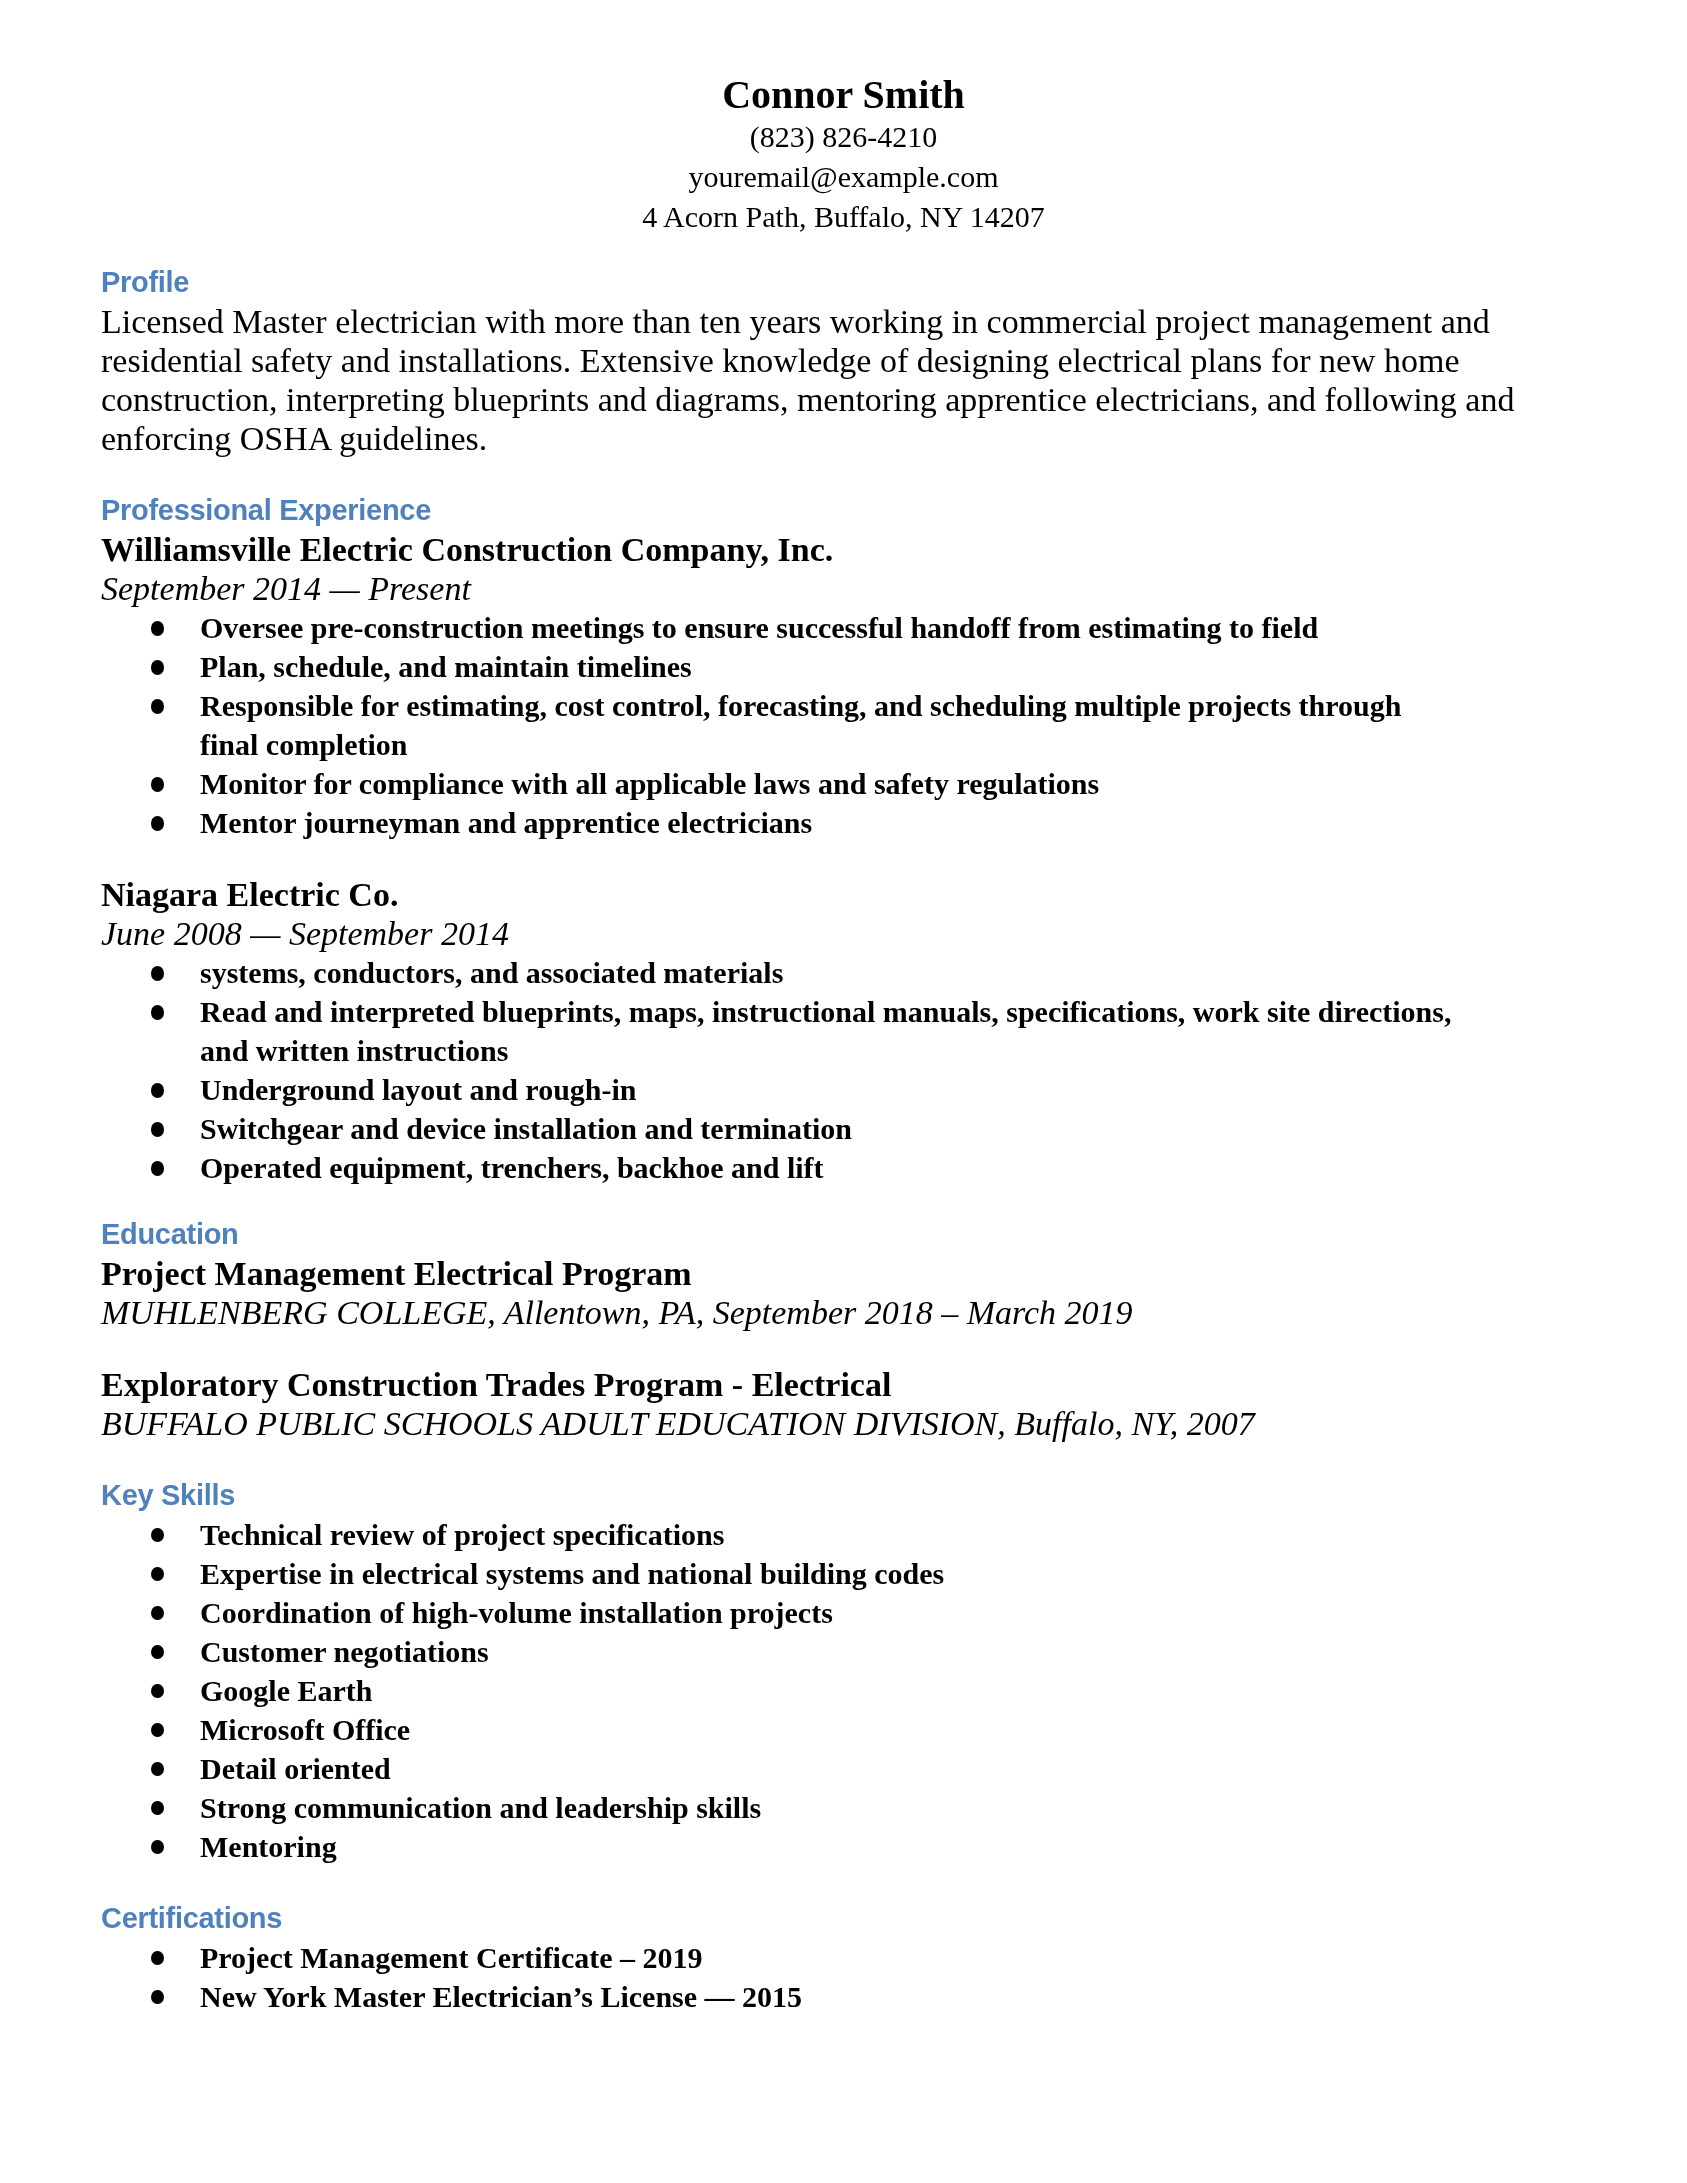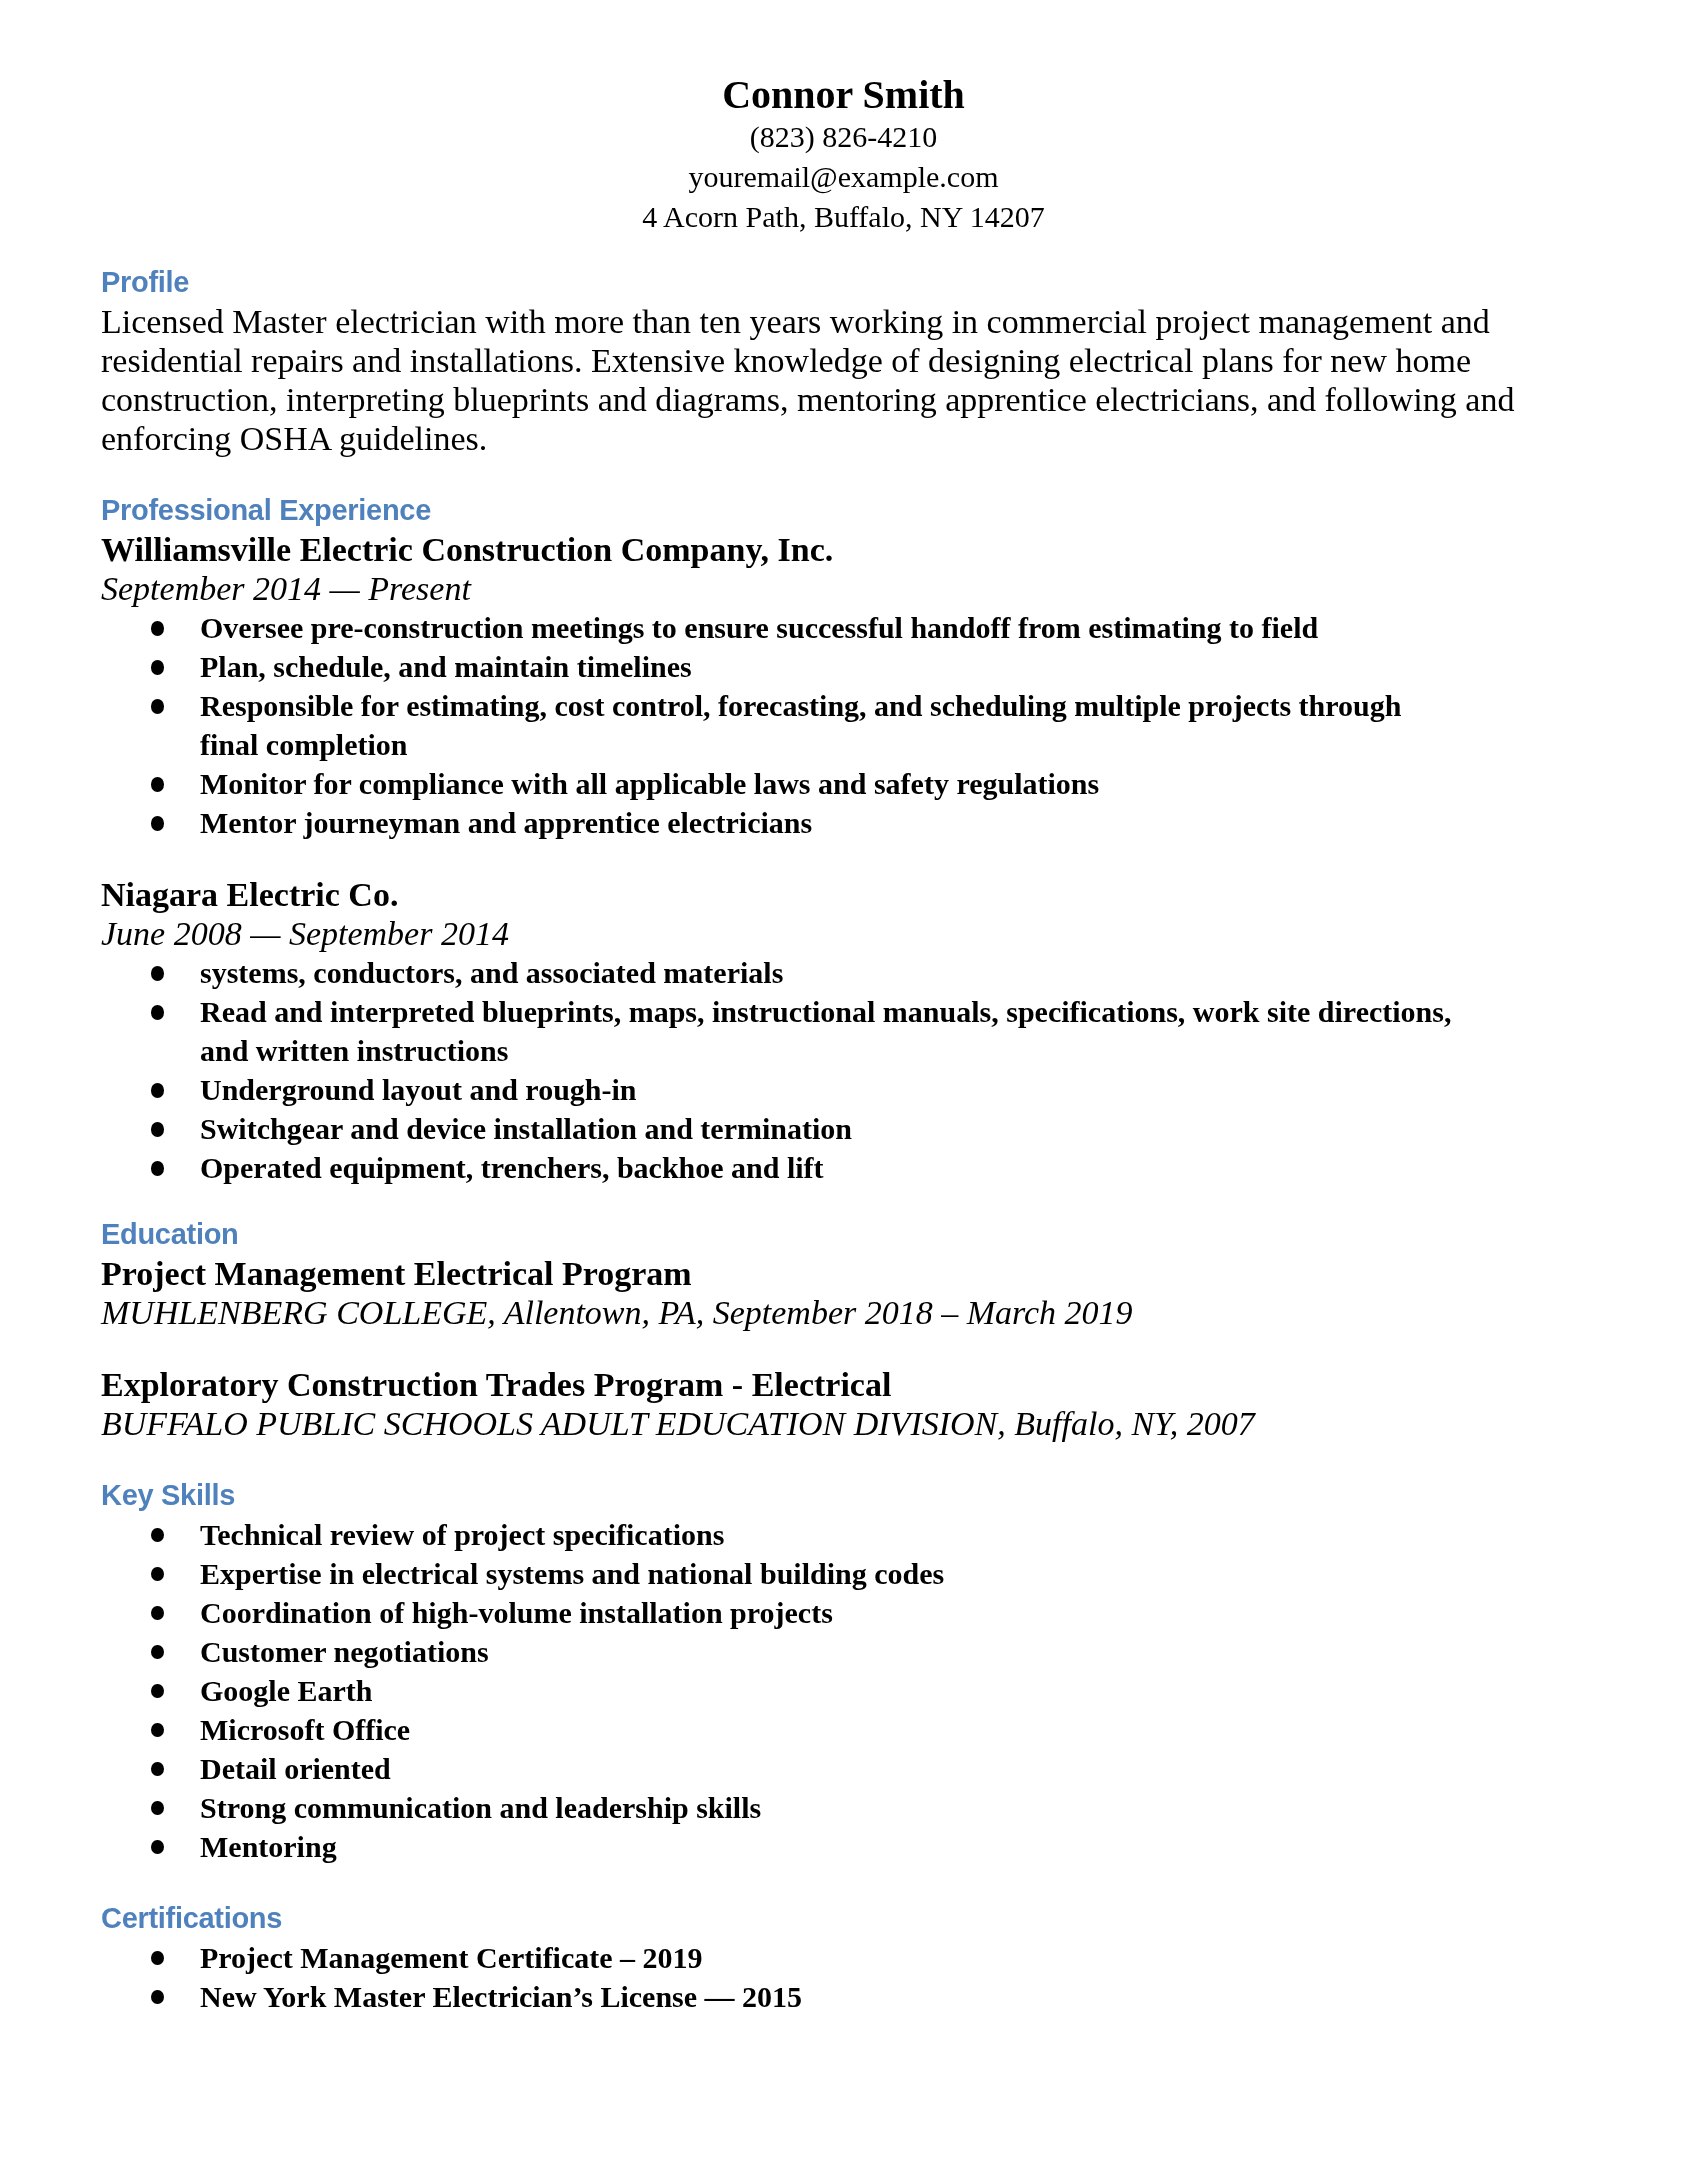--- a/index.html
+++ b/index.html
@@ -122,21 +122,21 @@
     <div class="contact-line">youremail@example.com</div>
     <div class="contact-line">4 Acorn Path, Buffalo, NY 14207</div>
   </div>
 
   <div class="main">
 
     <section>
       <h2 class="section-heading" style="color: rgb(79, 129, 189);">Profile</h2>
       <div>
         <div class="body-line">Licensed Master electrician with more than ten years working in commercial project management and</div>
-        <div class="body-line">residential repairs and installations. Extensive knowledge of designing electrical plans for new home</div>
+        <div class="body-line">residential safety and installations. Extensive knowledge of designing electrical plans for new home</div>
         <div class="body-line">construction, interpreting blueprints and diagrams, mentoring apprentice electricians, and following and</div>
         <div class="body-line">enforcing OSHA guidelines.</div>
       </div>
     </section>
 
     <div class="gap-md"></div>
 
     <section>
       <h2 class="section-heading" style="color: rgb(79, 129, 189);">Professional Experience</h2>
 

